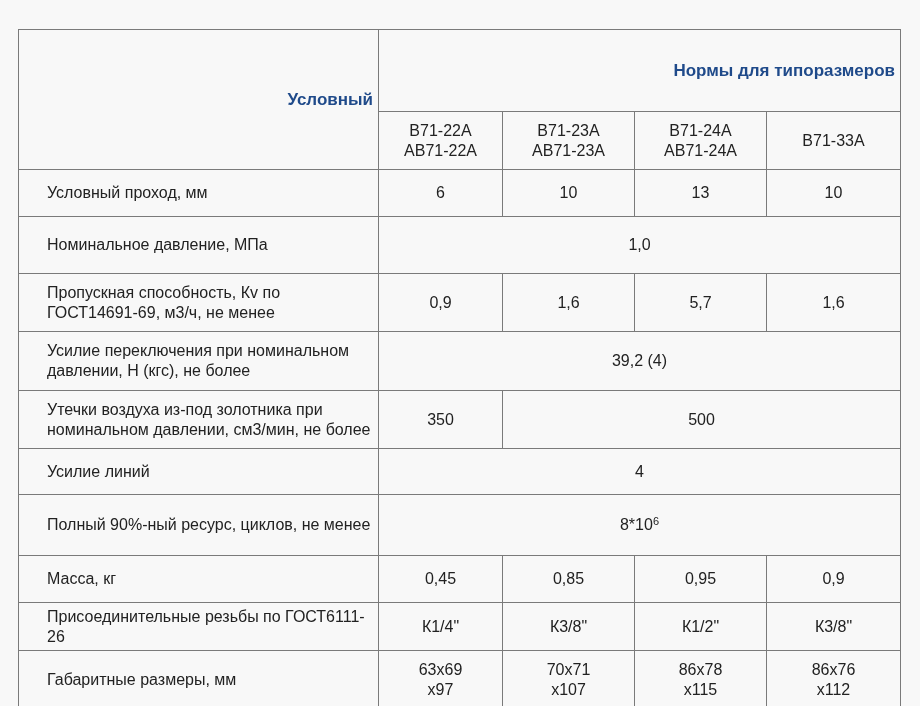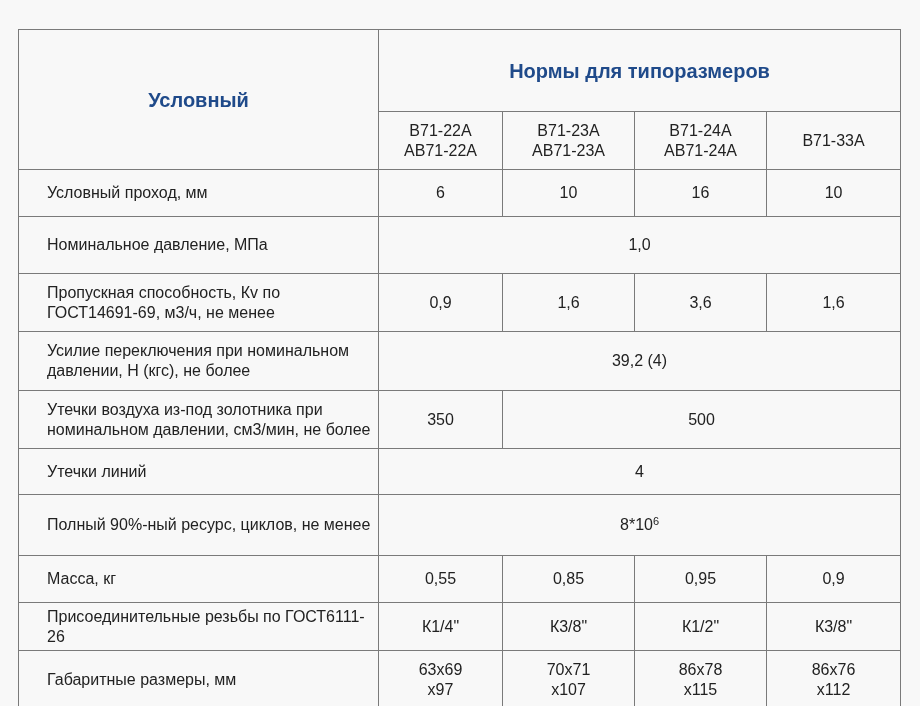--- a/index.html
+++ b/index.html
@@ -8,21 +8,21 @@
     font-family: "Liberation Sans", sans-serif; color: #222;
   }
   table.spec {
     position: absolute; left: 18px; top: 29px;
     border-collapse: collapse; table-layout: fixed;
     width: 882px; font-size: 16px;
   }
   .spec td, .spec th {
     border: 1px solid #7a7a7a; padding: 0 5px; line-height: 20px;
   }
-  .spec th { color: #1f4a8a; font-weight: bold; font-size: 20px; text-align: center; }
+  .spec th { color: #1f4a8a; font-weight: bold; font-size: 17px; text-align: right; }
   .spec td.p { text-align: left; padding-left: 28px; }
   .spec td.v, .spec th.m { text-align: center; font-weight: normal; color: #222; font-size: 16px; }
   sup { font-size: 11px; vertical-align: top; position: relative; top: -4px; }
 </style>
 </head>
 <body>
 
 <table class="spec">
   <colgroup>
     <col style="width:360px">
@@ -40,54 +40,54 @@
     <th class="m"><span>В71-22А</span><br><span>АВ71-22А</span></th>
     <th class="m"><span>В71-23А</span><br><span>АВ71-23А</span></th>
     <th class="m"><span>В71-24А</span><br><span>АВ71-24А</span></th>
     <th class="m"><span>В71-33А</span></th>
   </tr>
 
   <tr style="height:47px">
     <td class="p">Условный проход, мм</td>
     <td class="v">6</td>
     <td class="v">10</td>
-    <td class="v">16</td>
+    <td class="v">13</td>
     <td class="v">10</td>
   </tr>
   <tr style="height:57px">
     <td class="p">Номинальное давление, МПа</td>
     <td class="v" colspan="4">1,0</td>
   </tr>
   <tr style="height:58px">
     <td class="p">Пропускная способность, Кv по ГОСТ14691-69, м3/ч, не менее</td>
     <td class="v">0,9</td>
     <td class="v">1,6</td>
-    <td class="v">3,6</td>
+    <td class="v">5,7</td>
     <td class="v">1,6</td>
   </tr>
   <tr style="height:59px">
     <td class="p">Усилие переключения при номинальном давлении, Н (кгс), не более</td>
     <td class="v" colspan="4">39,2 (4)</td>
   </tr>
   <tr style="height:58px">
     <td class="p">Утечки воздуха из-под золотника при номинальном давлении, см3/мин, не более</td>
     <td class="v">350</td>
     <td class="v" colspan="3">500</td>
   </tr>
   <tr style="height:46px">
-    <td class="p">Утечки линий</td>
+    <td class="p">Усилие линий</td>
     <td class="v" colspan="4">4</td>
   </tr>
   <tr style="height:61px">
     <td class="p">Полный 90%-ный ресурс, циклов, не менее</td>
     <td class="v" colspan="4"><span>8*10</span><sup>6</sup></td>
   </tr>
   <tr style="height:47px">
     <td class="p">Масса, кг</td>
-    <td class="v">0,55</td>
+    <td class="v">0,45</td>
     <td class="v">0,85</td>
     <td class="v">0,95</td>
     <td class="v">0,9</td>
   </tr>
   <tr style="height:48px">
     <td class="p">Присоединительные резьбы по ГОСТ6111-26</td>
     <td class="v">К1/4"</td>
     <td class="v">К3/8"</td>
     <td class="v">К1/2"</td>
     <td class="v">К3/8"</td>

